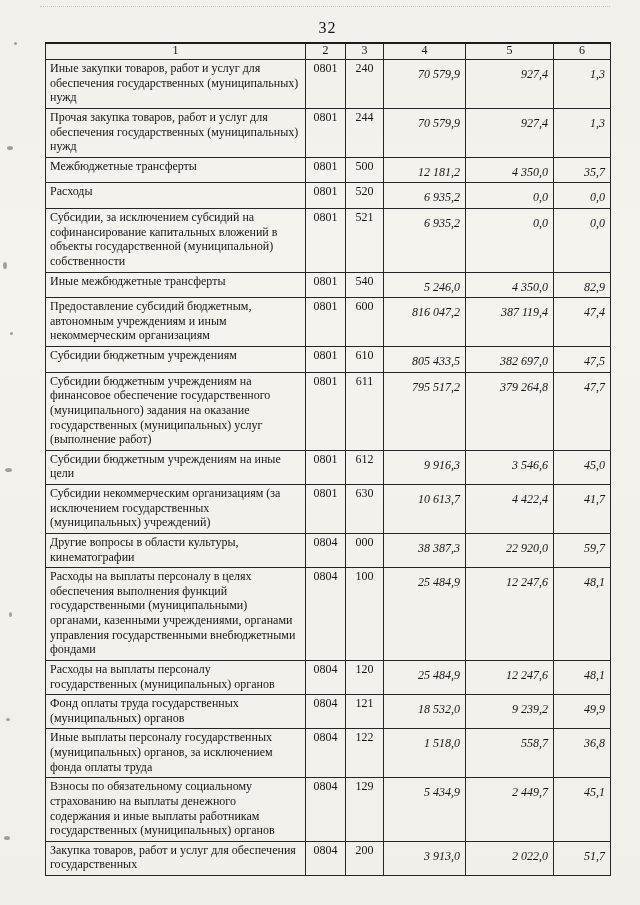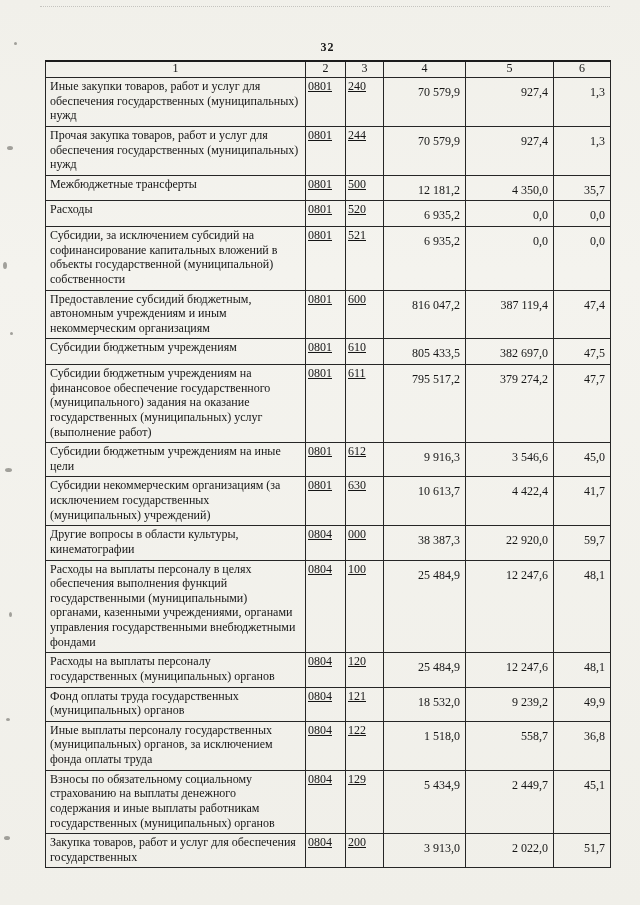--- a/index.html
+++ b/index.html
@@ -35,24 +35,23 @@
   .s4 { left: 5px;  top: 468px; width: 7px; height: 4px; }
   .s5 { left: 9px;  top: 612px; width: 3px; height: 5px; }
   .s6 { left: 4px;  top: 836px; width: 6px; height: 4px; }
   .s7 { left: 14px; top: 42px;  width: 3px; height: 3px; }
   .s8 { left: 6px;  top: 718px; width: 4px; height: 3px; }
 
   .page-number {
     margin-left: 45px;
     width: 565px;
     text-align: center;
-    padding-top: 40px;
-    font-size: 12px;
+    padding-top: 19px;
+    font-size: 16px;
     letter-spacing: 1px;
-    font-weight: bold;
   }
   table.budget {
     border-collapse: collapse;
     table-layout: fixed;
     width: 565px;
     margin: 5px 0 0 45px;
     border: 1.5px solid #1c1c1c;
   }
   col.w1 { width: 260px; }
   col.w2 { width: 40px; }
@@ -73,28 +72,29 @@
     height: 14px;
     padding: 0 0 1px 0;
     line-height: 1.1;
   }
   td.c1 {
     text-align: left;
     padding: 1px 6px 3px 4px;
     margin-top: 39px;
   }
   td.c2, td.c3 {
+    text-align: center;
     padding: 1px 2px 3px 2px;
     white-space: nowrap;
-    text-decoration: underline;
   }
   td.c4, td.c5, td.c6 {
     text-align: right;
     padding: 7px 5px 3px 2px;
     white-space: nowrap;
+    font-style: italic;
   }
 </style>
 </head>
 <body>
 
 <div>
 
   <div class="top-noise"></div>
   <div class="speck s1"></div>
   <div class="speck s2"></div>
@@ -161,41 +161,49 @@
         </tr>
         <tr>
           <td class="c1">Субсидии, за исключением субсидий на софинансирование капитальных вложений в объекты государственной (муниципальной) собственности</td>
           <td class="c2">0801</td>
           <td class="c3">521</td>
           <td class="c4">6 935,2</td>
           <td class="c5">0,0</td>
           <td class="c6">0,0</td>
         </tr>
         <tr>
+          <td class="c1">Иные межбюджетные трансферты</td>
+          <td class="c2">0801</td>
+          <td class="c3">540</td>
+          <td class="c4">5 246,0</td>
+          <td class="c5">4 350,0</td>
+          <td class="c6">82,9</td>
+        </tr>
+        <tr>
           <td class="c1">Предоставление субсидий бюджетным, автономным учреждениям и иным некоммерческим организациям</td>
           <td class="c2">0801</td>
           <td class="c3">600</td>
           <td class="c4">816 047,2</td>
           <td class="c5">387 119,4</td>
           <td class="c6">47,4</td>
         </tr>
         <tr>
           <td class="c1">Субсидии бюджетным учреждениям</td>
           <td class="c2">0801</td>
           <td class="c3">610</td>
           <td class="c4">805 433,5</td>
           <td class="c5">382 697,0</td>
           <td class="c6">47,5</td>
         </tr>
         <tr>
           <td class="c1">Субсидии бюджетным учреждениям на финансовое обеспечение государственного (муниципального) задания на оказание государственных (муниципальных) услуг (выполнение работ)</td>
           <td class="c2">0801</td>
           <td class="c3">611</td>
           <td class="c4">795 517,2</td>
-          <td class="c5">379 274,2</td>
+          <td class="c5">379 264,8</td>
           <td class="c6">47,7</td>
         </tr>
         <tr>
           <td class="c1">Субсидии бюджетным учреждениям на иные цели</td>
           <td class="c2">0801</td>
           <td class="c3">612</td>
           <td class="c4">9 916,3</td>
           <td class="c5">3 546,6</td>
           <td class="c6">45,0</td>
         </tr>

